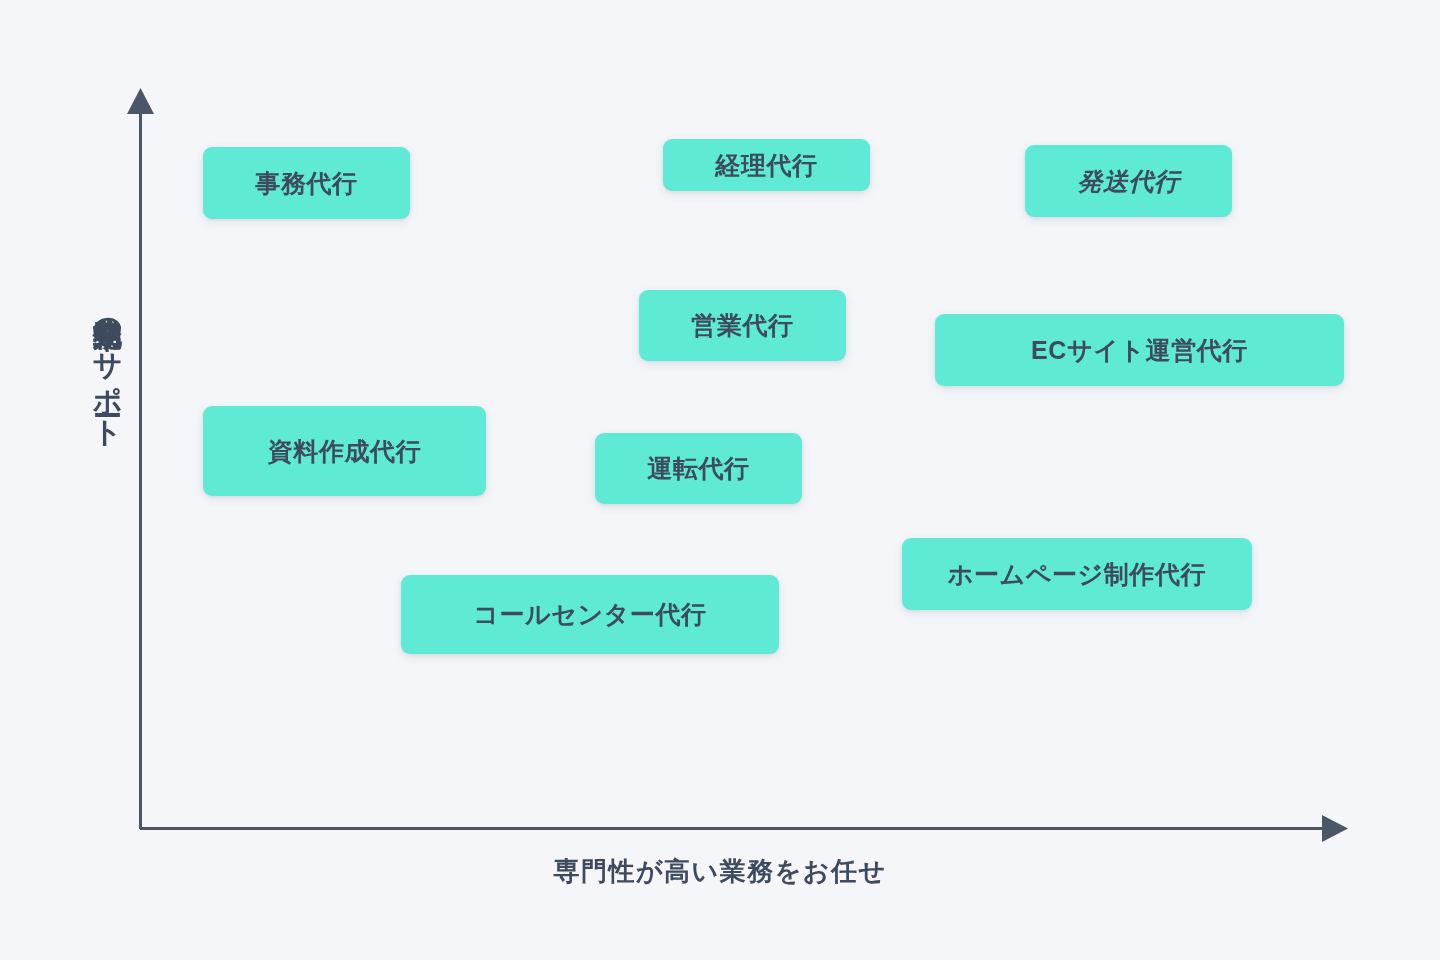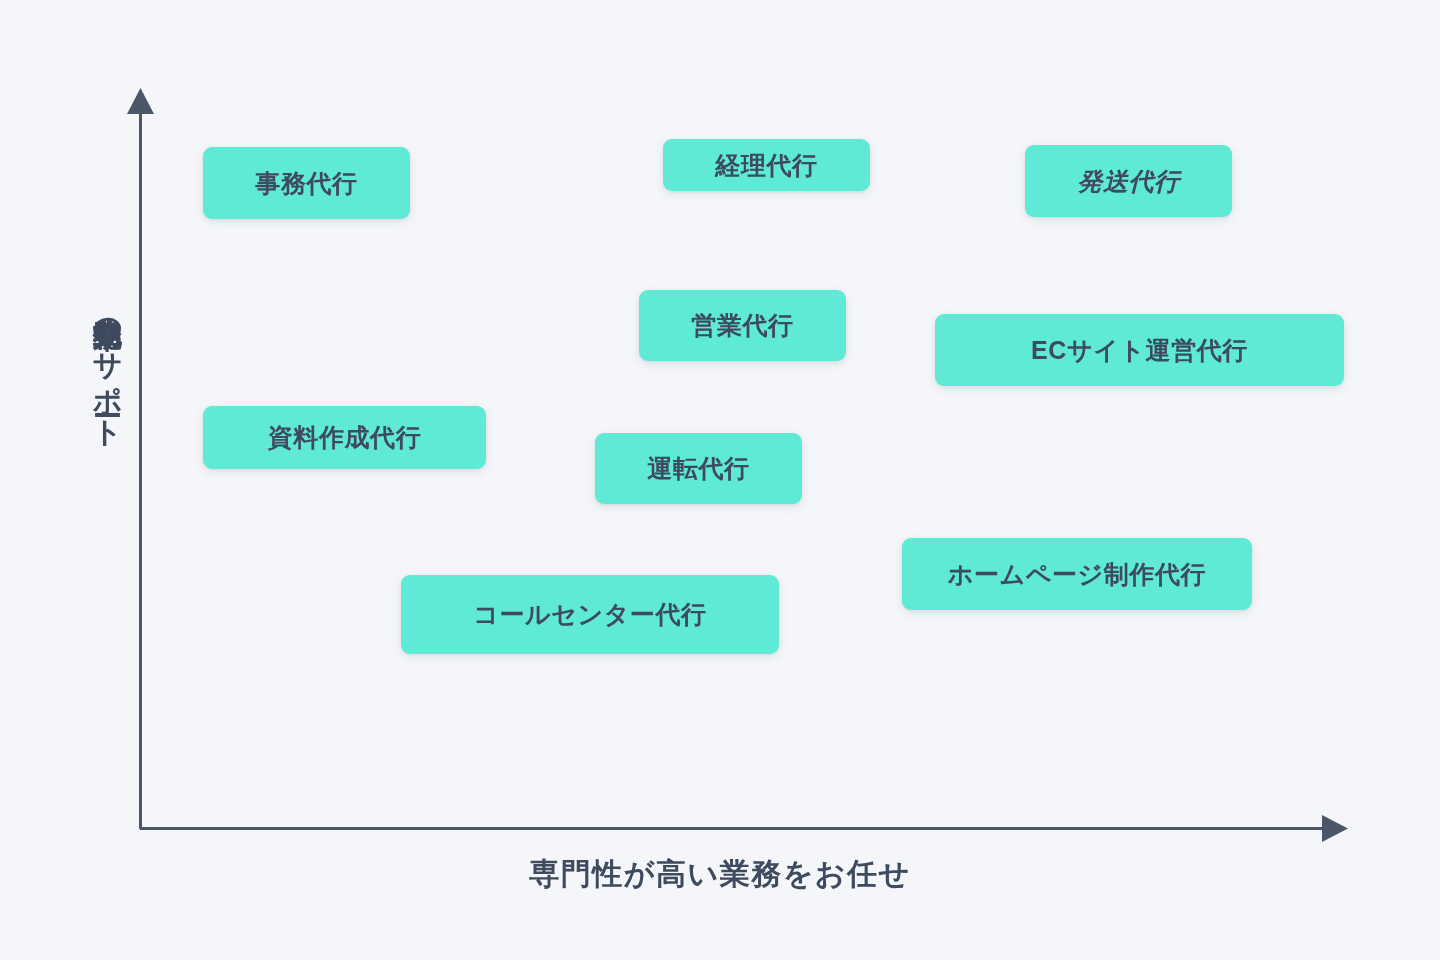--- a/index.html
+++ b/index.html
@@ -45,21 +45,21 @@
     text-orientation: upright;
     white-space: nowrap;
     text-align: left;
   }
   .x-axis-label {
     position: absolute;
     left: 0;
     right: 0;
     top: 854px;
     text-align: center;
-    font-size: 30px;
+    font-size: 26px;
     font-weight: 700;
     letter-spacing: 1.5px;
     color: #3e4a5e;
   }
 
   
   .chip {
     position: absolute;
     display: flex;
     align-items: center;
@@ -100,21 +100,21 @@
 
   <div class="chip" style="left: 663px; top: 139px; width: 207px; height: 52px;">経理代行</div>
 
   <div class="chip" style="left: 1025px; top: 145px; width: 207px; height: 72px; font-style: italic;">発送代行</div>
 
 
   <div class="chip" style="left: 639px; top: 290px; width: 207px; height: 71px;">営業代行</div>
 
   <div class="chip" style="left: 935px; top: 314px; width: 409px; height: 72px;">ECサイト運営代行</div>
 
-  <div class="chip" style="left: 203px; top: 406px; width: 283px; height: 63px;">資料作成代行</div>
+  <div class="chip" style="left: 203px; top: 406px; width: 283px; height: 90px;">資料作成代行</div>
 
   <div class="chip" style="left: 595px; top: 433px; width: 207px; height: 71px;">運転代行</div>
 
   <div class="chip" style="left: 902px; top: 538px; width: 350px; height: 72px;">ホームページ制作代行</div>
 
   <div class="chip" style="left: 401px; top: 575px; width: 378px; height: 79px;">コールセンター代行</div>
 
 </div>
 
 </body></html>

